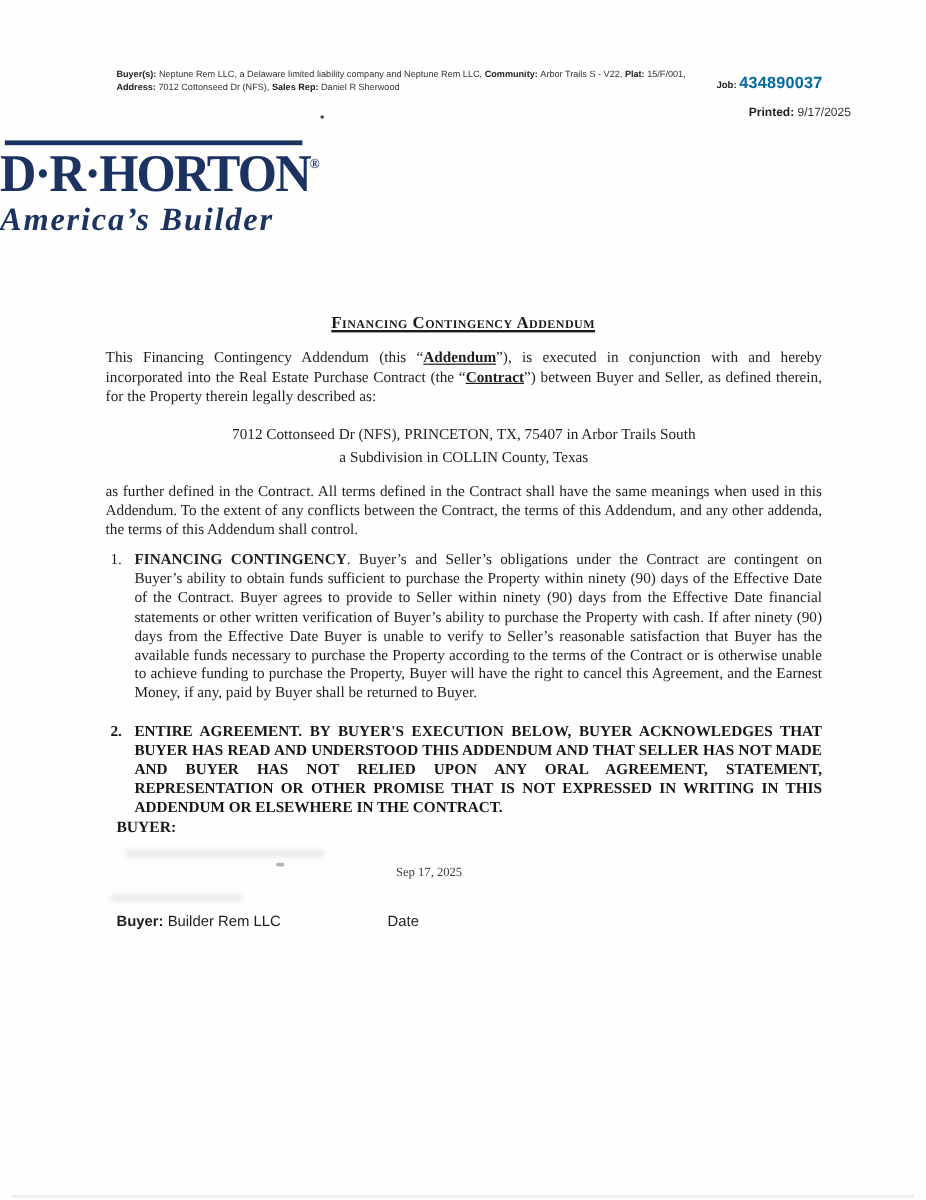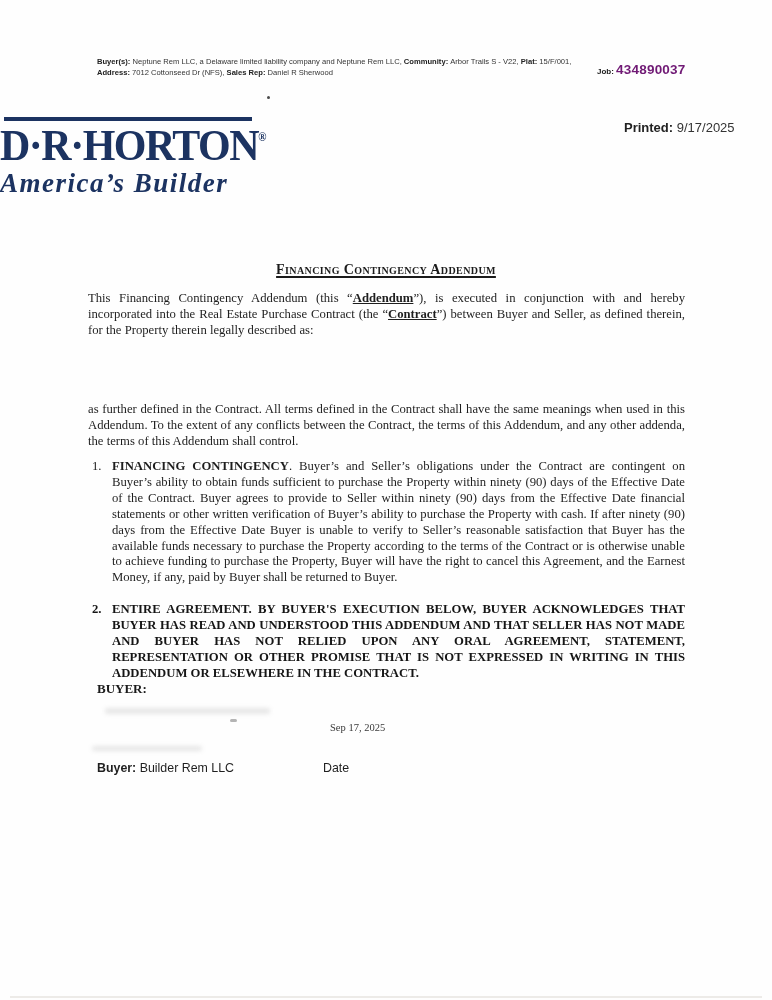--- a/index.html
+++ b/index.html
@@ -19,24 +19,24 @@
     font-family:"Liberation Sans", sans-serif;
     font-size:7.6px; line-height:10.5px; color:#333;
     text-align:left;
   }
   .hdr-left .lbl { font-weight:bold; color:#222; }
   .hdr-job {
     position:absolute; left:597px; top:60px;
     font-family:"Liberation Sans", sans-serif; white-space:nowrap;
   }
   .hdr-job .job-lbl { font-size:8px; font-weight:bold; color:#222; }
-  .hdr-job .job-val { font-size:13.5px; font-weight:bold; color:#701a75; letter-spacing:0.2px; }
+  .hdr-job .job-val { font-size:13.5px; font-weight:bold; color:#0369a1; letter-spacing:0.2px; }
   .hdr-printed {
     position:absolute; left:624px; top:89px;
-    font-family:"Liberation Sans", sans-serif; font-size:13px; color:#333; white-space:nowrap;margin-top:31px;
+    font-family:"Liberation Sans", sans-serif; font-size:10px; color:#333; white-space:nowrap;
   }
   .hdr-printed .lbl { font-weight:bold; color:#222; }
   .stray-dot {
     position:absolute; left:267px; top:96px; width:3px; height:3px;
     background:#4a4a4a; border-radius:50%;
   }
 
   
   .logo-wrap { position:absolute; top:117px; left:0; width:100%; text-align:left; color:#1c3361; }
   .logo-inner { display:inline-block; }
@@ -114,20 +114,24 @@
   </div>
 
   <div class="doc-title">
     <span>Financing Contingency Addendum</span>
   </div>
 
   <div class="col" style="top:291px;">
     <span>This Financing Contingency Addendum (this “</span><span class="term">Addendum</span><span>”), is executed in conjunction with and hereby incorporated into the Real Estate Purchase Contract (the “</span><span class="term">Contract</span><span>”) between Buyer and Seller, as defined therein, for the Property therein legally described as:</span>
   </div>
 
+  <div class="col prop-block" style="top:353px;">
+    <div>7012 Cottonseed Dr (NFS), PRINCETON, TX, 75407 in Arbor Trails South</div>
+    <div>a Subdivision in COLLIN County, Texas</div>
+  </div>
 
   <div class="col" style="top:402px;">as further defined in the Contract.  All terms defined in the Contract shall have the same meanings when used in this Addendum.  To the extent of any conflicts between the Contract, the terms of this Addendum, and any other addenda, the terms of this Addendum shall control.</div>
 
   <div class="col" style="top:459px;">
     <div class="list-item item1">
       <div class="num">1.</div>
       <div class="item-body">
         <span class="bold">FINANCING CONTINGENCY</span><span>.  Buyer’s and Seller’s obligations under the Contract are contingent on Buyer’s ability to obtain funds sufficient to purchase the Property within ninety (90) days of the Effective Date of the Contract. Buyer agrees to provide to Seller within ninety (90) days from the Effective Date financial statements or other written verification of Buyer’s ability to purchase the Property with cash.  If after ninety (90) days from the Effective Date Buyer is unable to verify to Seller’s reasonable satisfaction that Buyer has the available funds necessary to purchase the Property according to the terms of the Contract or is otherwise unable to achieve funding to purchase the Property, Buyer will have the right to cancel this Agreement, and the Earnest Money, if any, paid by Buyer shall be returned to Buyer.</span>
       </div>
     </div>

